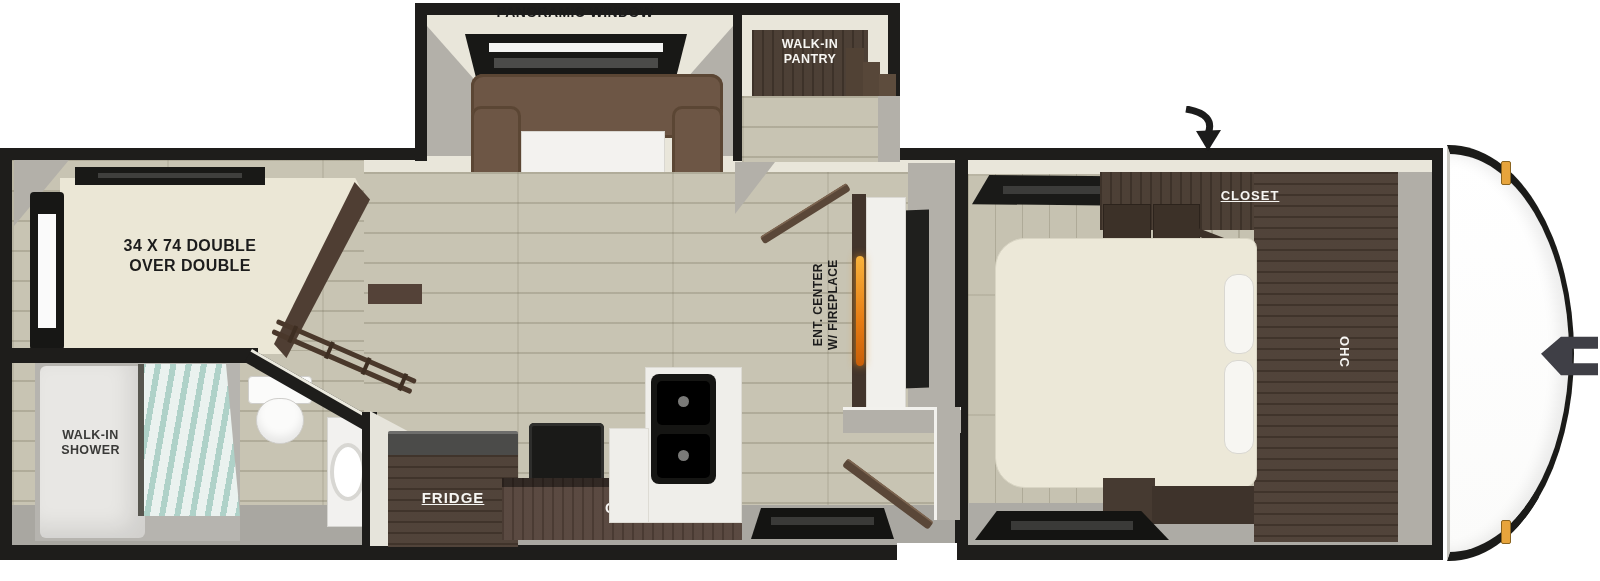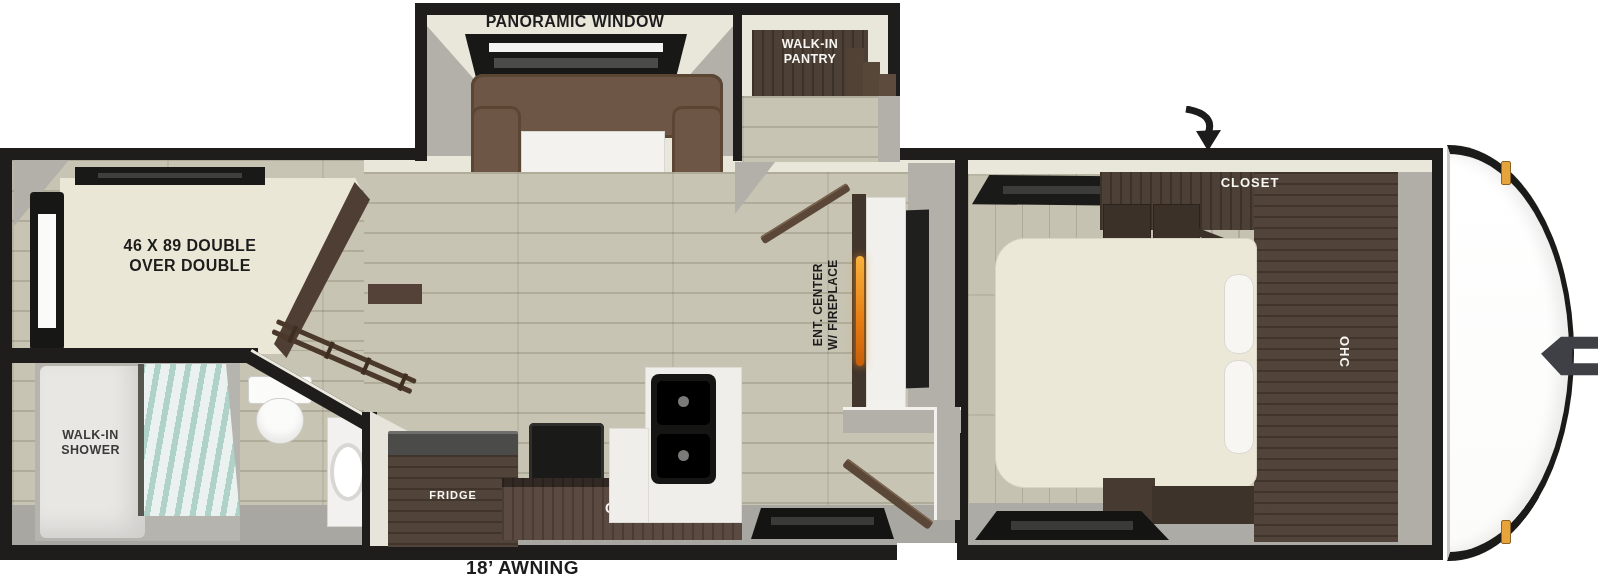--- a/index.html
+++ b/index.html
@@ -35,21 +35,21 @@
   <div class="abs cream" style="left:427px;top:15px;width:306px;height:147px;"></div>
   <div class="abs cream" style="left:742px;top:15px;width:146px;height:147px;"></div>
 
   <div class="abs gray" style="left:427px;top:26px;width:46px;height:130px;clip-path:polygon(0 0,100% 40%,100% 100%,0 100%);"></div>
   <div class="abs gray" style="left:687px;top:26px;width:46px;height:130px;clip-path:polygon(100% 0,0 40%,0 100%,100% 100%);"></div>
 
   <div class="abs" style="left:465px;top:34px;width:222px;height:44px;background:#181816;clip-path:polygon(0 0,100% 0,95% 100%,5% 100%);">
     <div class="abs" style="left:11%;top:20%;width:78%;height:20%;background:#f4f4f2;"></div>
     <div class="abs" style="left:13%;top:54%;width:74%;height:24%;background:#4b4b49;"></div>
   </div>
-  <div class="lbl" style="left:450px;top:12px;width:250px;font-size:16px;">PANORAMIC WINDOW</div>
+  <div class="lbl" style="left:450px;top:4px;width:250px;font-size:14px;">PANORAMIC WINDOW</div>
 
   <div class="abs" style="left:471px;top:74px;width:252px;height:64px;background:#6d5645;border-radius:12px 12px 4px 4px;box-shadow:inset 0 0 0 3px #5b4634;"></div>
   <div class="abs" style="left:471px;top:106px;width:50px;height:128px;background:#6d5645;border-radius:10px;box-shadow:inset 0 0 0 3px #5b4634;"></div>
   <div class="abs" style="left:672px;top:106px;width:51px;height:128px;background:#6d5645;border-radius:10px;box-shadow:inset 0 0 0 3px #5b4634;"></div>
   <div class="abs" style="left:521px;top:131px;width:144px;height:102px;background:#f3f2ef;border:1px solid #d9d7d1;box-sizing:border-box;"></div>
 
   <div class="abs planks-h" style="left:742px;top:96px;width:146px;height:66px;"></div>
   <div class="abs gray" style="left:878px;top:96px;width:22px;height:66px;"></div>
   <div class="abs wood-dark" style="left:752px;top:30px;width:116px;height:66px;"></div>
   <div class="abs" style="left:846px;top:48px;width:18px;height:48px;background:#51423595;background:#514235;"></div>
@@ -70,21 +70,21 @@
   <div class="abs gray" style="left:14px;top:160px;width:55px;height:66px;clip-path:polygon(0 0,100% 0,0 100%);"></div>
   <div class="abs" style="left:60px;top:178px;width:306px;height:176px;background:#ebe7d6;clip-path:polygon(0 0,96.5% 0,100% 12%,74% 100%,0 100%);"></div>
   <div class="abs" style="left:274px;top:182px;width:96px;height:176px;background:#4f3e33;clip-path:polygon(84% 0,100% 10%,13% 100%,0 92%);"></div>
   <div class="abs" style="left:368px;top:284px;width:54px;height:20px;background:#544238;"></div>
   <div class="abs" style="left:75px;top:167px;width:190px;height:18px;background:#191917;">
     <div class="abs" style="left:12%;top:33%;width:76%;height:30%;background:#3f3f3d;"></div>
   </div>
   <div class="abs" style="left:30px;top:192px;width:34px;height:158px;background:#171715;border-radius:4px;">
     <div class="abs" style="left:8px;top:22px;width:18px;height:114px;background:#fafafa;"></div>
   </div>
-  <div class="lbl" style="left:85px;top:236px;width:210px;font-size:16px;">46 X 89 DOUBLE
+  <div class="lbl" style="left:85px;top:236px;width:210px;font-size:16px;">34 X 74 DOUBLE
 OVER DOUBLE</div>
 
   <div class="abs" style="left:278px;top:318px;width:152px;height:18px;transform:rotate(23.5deg);transform-origin:0 0;">
     <div class="abs" style="left:0;top:1px;width:152px;height:5px;background:#4a382b;border-radius:2px;"></div>
     <div class="abs" style="left:0;top:12px;width:152px;height:5px;background:#4a382b;border-radius:2px;"></div>
     <div class="abs" style="left:18px;top:0;width:4px;height:18px;background:#3e2e22;"></div>
     <div class="abs" style="left:58px;top:0;width:4px;height:18px;background:#3e2e22;"></div>
     <div class="abs" style="left:98px;top:0;width:4px;height:18px;background:#3e2e22;"></div>
     <div class="abs" style="left:138px;top:0;width:4px;height:18px;background:#3e2e22;"></div>
   </div>
@@ -100,21 +100,21 @@
   <div class="abs" style="left:327px;top:417px;width:42px;height:110px;background:#f2f1ef;border:1px solid #d5d4d0;box-sizing:border-box;"></div>
   <div class="abs" style="left:330px;top:443px;width:36px;height:58px;background:#ffffff;border:4px solid #d8d7d3;border-radius:50%;box-sizing:border-box;"></div>
 
   <div class="abs black" style="left:6px;top:348px;width:252px;height:15px;"></div>
   <div class="abs black" style="left:252px;top:349px;width:143px;height:15px;transform:rotate(29.8deg);transform-origin:0 0;border-top:3px solid #eceadf;box-sizing:border-box;"></div>
   <div class="abs black" style="left:362px;top:412px;width:15px;height:136px;"></div>
 
   <div class="abs" style="left:370px;top:396px;width:62px;height:150px;background:#e6e4db;clip-path:polygon(0 10%,100% 32%,100% 100%,0 100%);"></div>
   <div class="abs" style="left:388px;top:431px;width:130px;height:27px;background:#4b4b49;border-top:3px solid #6e6e6c;box-sizing:border-box;border-radius:2px;"></div>
   <div class="abs wood-dark-v" style="left:388px;top:455px;width:130px;height:92px;"></div>
-  <div class="lbl wh" style="left:388px;top:489px;width:130px;font-size:11px;letter-spacing:1px;">FRIDGE</div>
+  <div class="lbl wh" style="left:388px;top:489px;width:130px;font-size:15px;letter-spacing:1px;text-decoration:underline;">FRIDGE</div>
   <div class="abs" style="left:529px;top:423px;width:75px;height:59px;background:#1a1a18;border-radius:5px;box-shadow:inset 0 0 0 3px #2e2e2c;"></div>
   <div class="abs" style="left:502px;top:478px;width:240px;height:62px;background:linear-gradient(180deg,#352a23 0 9px,#54433a 9px);background-image:linear-gradient(180deg,rgba(0,0,0,.45) 0 9px,rgba(0,0,0,0) 9px),repeating-linear-gradient(90deg,rgba(0,0,0,.12) 0 2px,rgba(255,255,255,.04) 2px 10px);background-color:#54433a;"></div>
   <div class="lbl wh" style="left:502px;top:500px;width:240px;font-size:14px;letter-spacing:1px;">OHC</div>
   <div class="abs" style="left:645px;top:367px;width:97px;height:156px;background:#efeeea;border:1px solid #dddbd4;box-sizing:border-box;"></div>
   <div class="abs" style="left:609px;top:428px;width:40px;height:95px;background:#efeeea;border:1px solid #dddbd4;box-sizing:border-box;"></div>
   <div class="abs" style="left:651px;top:374px;width:65px;height:110px;background:#151513;border-radius:8px;">
     <div class="abs" style="left:6px;top:7px;width:53px;height:44px;background:#000;border-radius:5px;"></div>
     <div class="abs" style="left:6px;top:60px;width:53px;height:44px;background:#000;border-radius:5px;"></div>
     <div class="abs" style="left:27px;top:22px;width:11px;height:11px;background:#7a7a78;border-radius:50%;"></div>
     <div class="abs" style="left:27px;top:76px;width:11px;height:11px;background:#7a7a78;border-radius:50%;"></div>
@@ -141,35 +141,34 @@
   </div>
 
   <div class="abs" style="left:972px;top:175px;width:192px;height:31px;background:#1a1a18;clip-path:polygon(9% 0,100% 6%,91% 100%,0 94%);">
     <div class="abs" style="left:16%;top:34%;width:68%;height:26%;background:#3c3c3a;"></div>
   </div>
   <div class="abs wood-dark" style="left:1100px;top:172px;width:298px;height:58px;"></div>
   <div class="abs" style="left:1103px;top:204px;width:48px;height:42px;background:#3c3128;border:1px solid #2c231c;box-sizing:border-box;"></div>
   <div class="abs" style="left:1153px;top:204px;width:47px;height:42px;background:#3c3128;border:1px solid #2c231c;box-sizing:border-box;"></div>
   <div class="abs" style="left:1198px;top:228px;width:60px;height:32px;background:#3c3128;clip-path:polygon(0 0,100% 72%,100% 100%,0 26%);"></div>
   <div class="abs wood-dark-v" style="left:1254px;top:172px;width:144px;height:370px;"></div>
-  <div class="lbl wh" style="left:1198px;top:175px;width:104px;font-size:13px;letter-spacing:1px;">CLOSET</div>
+  <div class="lbl wh" style="left:1198px;top:188px;width:104px;font-size:13px;letter-spacing:1px;text-decoration:underline;">CLOSET</div>
   <div class="abs" style="left:995px;top:238px;width:262px;height:250px;background:#ece8d8;border:1px solid #d9d5c4;border-radius:30px 10px 14px 30px;box-sizing:border-box;"></div>
   <div class="abs" style="left:1224px;top:274px;width:30px;height:80px;background:#f7f6f2;border:1px solid #d9d7d1;border-radius:13px;box-sizing:border-box;"></div>
   <div class="abs" style="left:1224px;top:360px;width:30px;height:94px;background:#f7f6f2;border:1px solid #d9d7d1;border-radius:13px;box-sizing:border-box;"></div>
   <div class="abs" style="left:1103px;top:478px;width:52px;height:44px;background:#463a31;"></div>
   <div class="abs" style="left:1152px;top:486px;width:102px;height:38px;background:#3e332b;"></div>
   <div class="abs" style="left:971px;top:511px;width:198px;height:29px;background:#141412;clip-path:polygon(2% 100%,100% 100%,86% 0,13% 0);">
     <div class="abs" style="left:20%;top:36%;width:62%;height:28%;background:#3a3a38;"></div>
   </div>
   <div class="lbl wh" style="left:1318px;top:344px;width:52px;font-size:13px;letter-spacing:1px;transform:rotate(90deg);">OHC</div>
 
   <div class="abs" style="left:1447px;top:145px;width:127px;height:416px;background:linear-gradient(180deg,#ffffff,#fbfbfa);border-top:9px solid #1b1b19;border-bottom:9px solid #1b1b19;border-right:5px solid #1b1b19;border-left:3px solid #c9c7c0;border-radius:0 125px 125px 0 / 0 208px 208px 0;box-sizing:border-box;box-shadow:inset -10px 0 14px rgba(0,0,0,.07);"></div>
   <div class="abs" style="left:1501px;top:161px;width:10px;height:24px;background:#e7a43c;border:1px solid #8a6420;border-radius:2px;box-sizing:border-box;"></div>
   <div class="abs" style="left:1501px;top:520px;width:10px;height:24px;background:#e7a43c;border:1px solid #8a6420;border-radius:2px;box-sizing:border-box;"></div>
   <div class="abs" style="left:1541px;top:333px;width:57px;height:46px;background:#3f3f46;clip-path:polygon(0 45%,35% 8%,100% 8%,100% 34%,55% 34%,55% 66%,100% 66%,100% 92%,35% 92%);"></div>
 
   <svg class="abs" style="left:1178px;top:106px;" width="52" height="48" viewBox="0 0 52 48">
     <path d="M8,3 Q38,8 30,28" fill="none" stroke="#1c1c1c" stroke-width="7"></path>
     <polygon points="18,25 43,24 30,45" fill="#1c1c1c"></polygon>
   </svg>
-  <div class="lbl" style="left:440px;top:556px;width:165px;font-size:19px;letter-spacing:.5px;">18’ AWNING</div>
 
 </div>
 
 </body></html>

